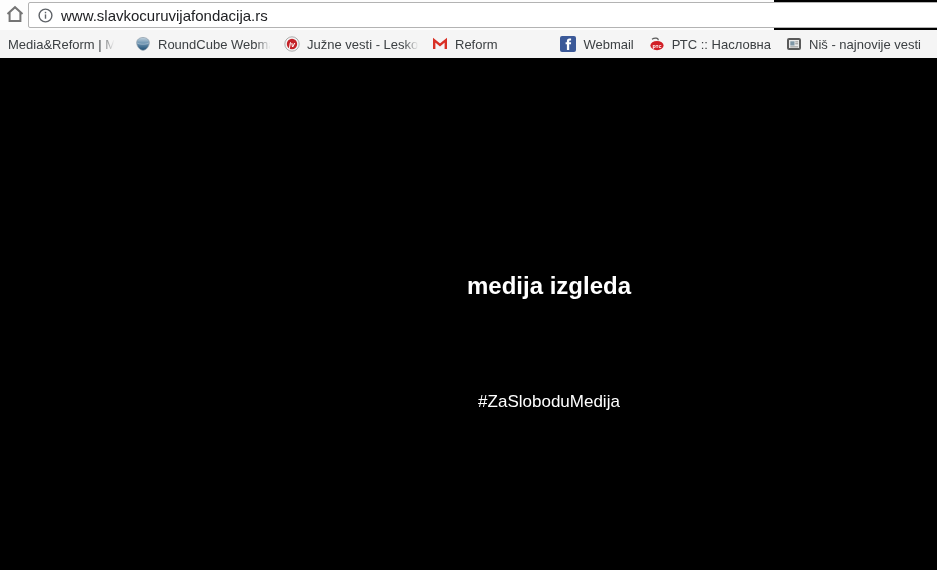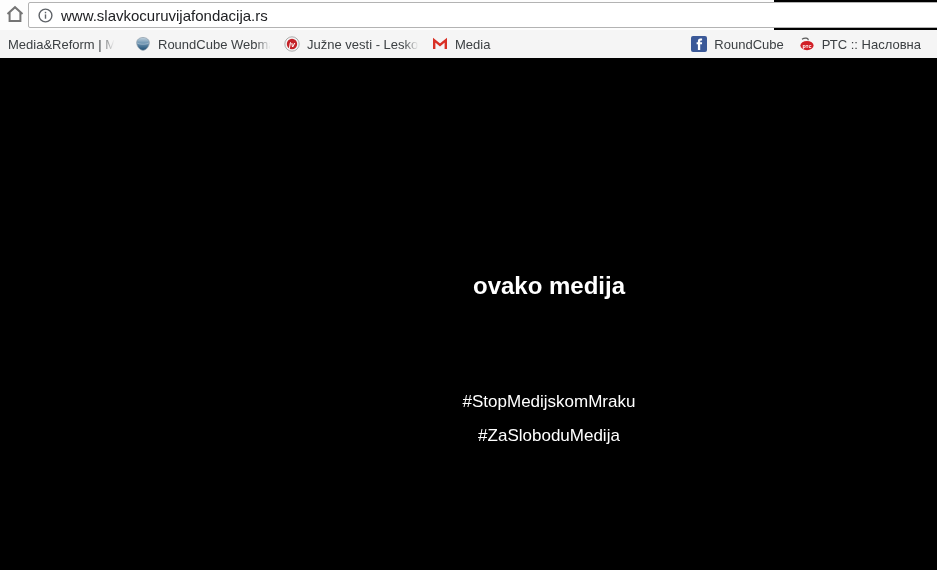--- a/index.html
+++ b/index.html
@@ -154,50 +154,62 @@
     </span>
     <span class="bm-label clip w-jv">Južne vesti - Leskovac</span>
   </div>
 
   <div class="bm-item">
     <span class="bm-icon">
       <svg width="16" height="16" viewBox="0 0 16 16">
         <path d="M2.2 13 V4.2 L8 9 L13.8 4.2 V13" fill="none" stroke="#d93025" stroke-width="2.4"></path>
       </svg>
     </span>
-    <span class="bm-label">Media</span>
+    <span class="bm-label">Reform</span>
   </div>
 
   <div class="bm-item push-right">
     <span class="bm-icon">
       <svg width="16" height="16" viewBox="0 0 16 16">
         <rect width="16" height="16" rx="2" fill="#3b5998"></rect>
         <path d="M11 8.3 H9.2 V14 H6.9 V8.3 H5.6 V6.3 H6.9 V5.1 C6.9 3.5 7.7 2.5 9.4 2.5 H11.1 V4.5 H10 C9.4 4.5 9.2 4.8 9.2 5.4 V6.3 H11.1 Z" fill="#ffffff"></path>
       </svg>
     </span>
-    <span class="bm-label">RoundCube</span>
+    <span class="bm-label">Webmail</span>
   </div>
 
   <div class="bm-item mr-group">
     <span class="bm-icon">
       <svg width="16" height="16" viewBox="0 0 16 16">
         <path d="M3 3.2 C5.5 1.6 9.5 1.8 9.2 4.2" fill="none" stroke="#5a5a5a" stroke-width="1.2"></path>
         <ellipse cx="8" cy="9.6" rx="6.6" ry="4.6" fill="#d11f26"></ellipse>
         <text x="8" y="11.8" font-size="5.4" font-weight="bold" fill="#ffffff" text-anchor="middle" font-family="Liberation Sans, sans-serif">ртс</text>
       </svg>
     </span>
     <span class="bm-label">РТС :: Насловна</span>
   </div>
 
+  <div class="bm-item mr-group">
+    <span class="bm-icon">
+      <svg width="16" height="16" viewBox="0 0 16 16">
+        <rect x="1" y="2" width="14" height="12" rx="2" fill="#5a5a5a"></rect>
+        <rect x="3" y="4" width="10" height="8" fill="#e9e9e9"></rect>
+        <rect x="4.3" y="5.3" width="4.2" height="4.2" fill="#7e96a5"></rect>
+        <rect x="9.3" y="5.3" width="2.8" height="1.1" fill="#9a9a9a"></rect>
+        <rect x="9.3" y="7.2" width="2.8" height="1.1" fill="#9a9a9a"></rect>
+        <rect x="4.3" y="10.3" width="7.8" height="1.1" fill="#9a9a9a"></rect>
+      </svg>
+    </span>
+    <span class="bm-label">Niš - najnovije vesti</span>
+  </div>
 
 </div>
 
 <div class="page">
   <div class="page-content">
     <div class="heading">
-      <div>ovako medija</div>
+      <div>medija izgleda</div>
     </div>
     <div class="hashtags">
-      <div>#StopMedijskomMraku</div>
       <div>#ZaSloboduMedija</div>
     </div>
   </div>
 </div>
 
 </body></html>

